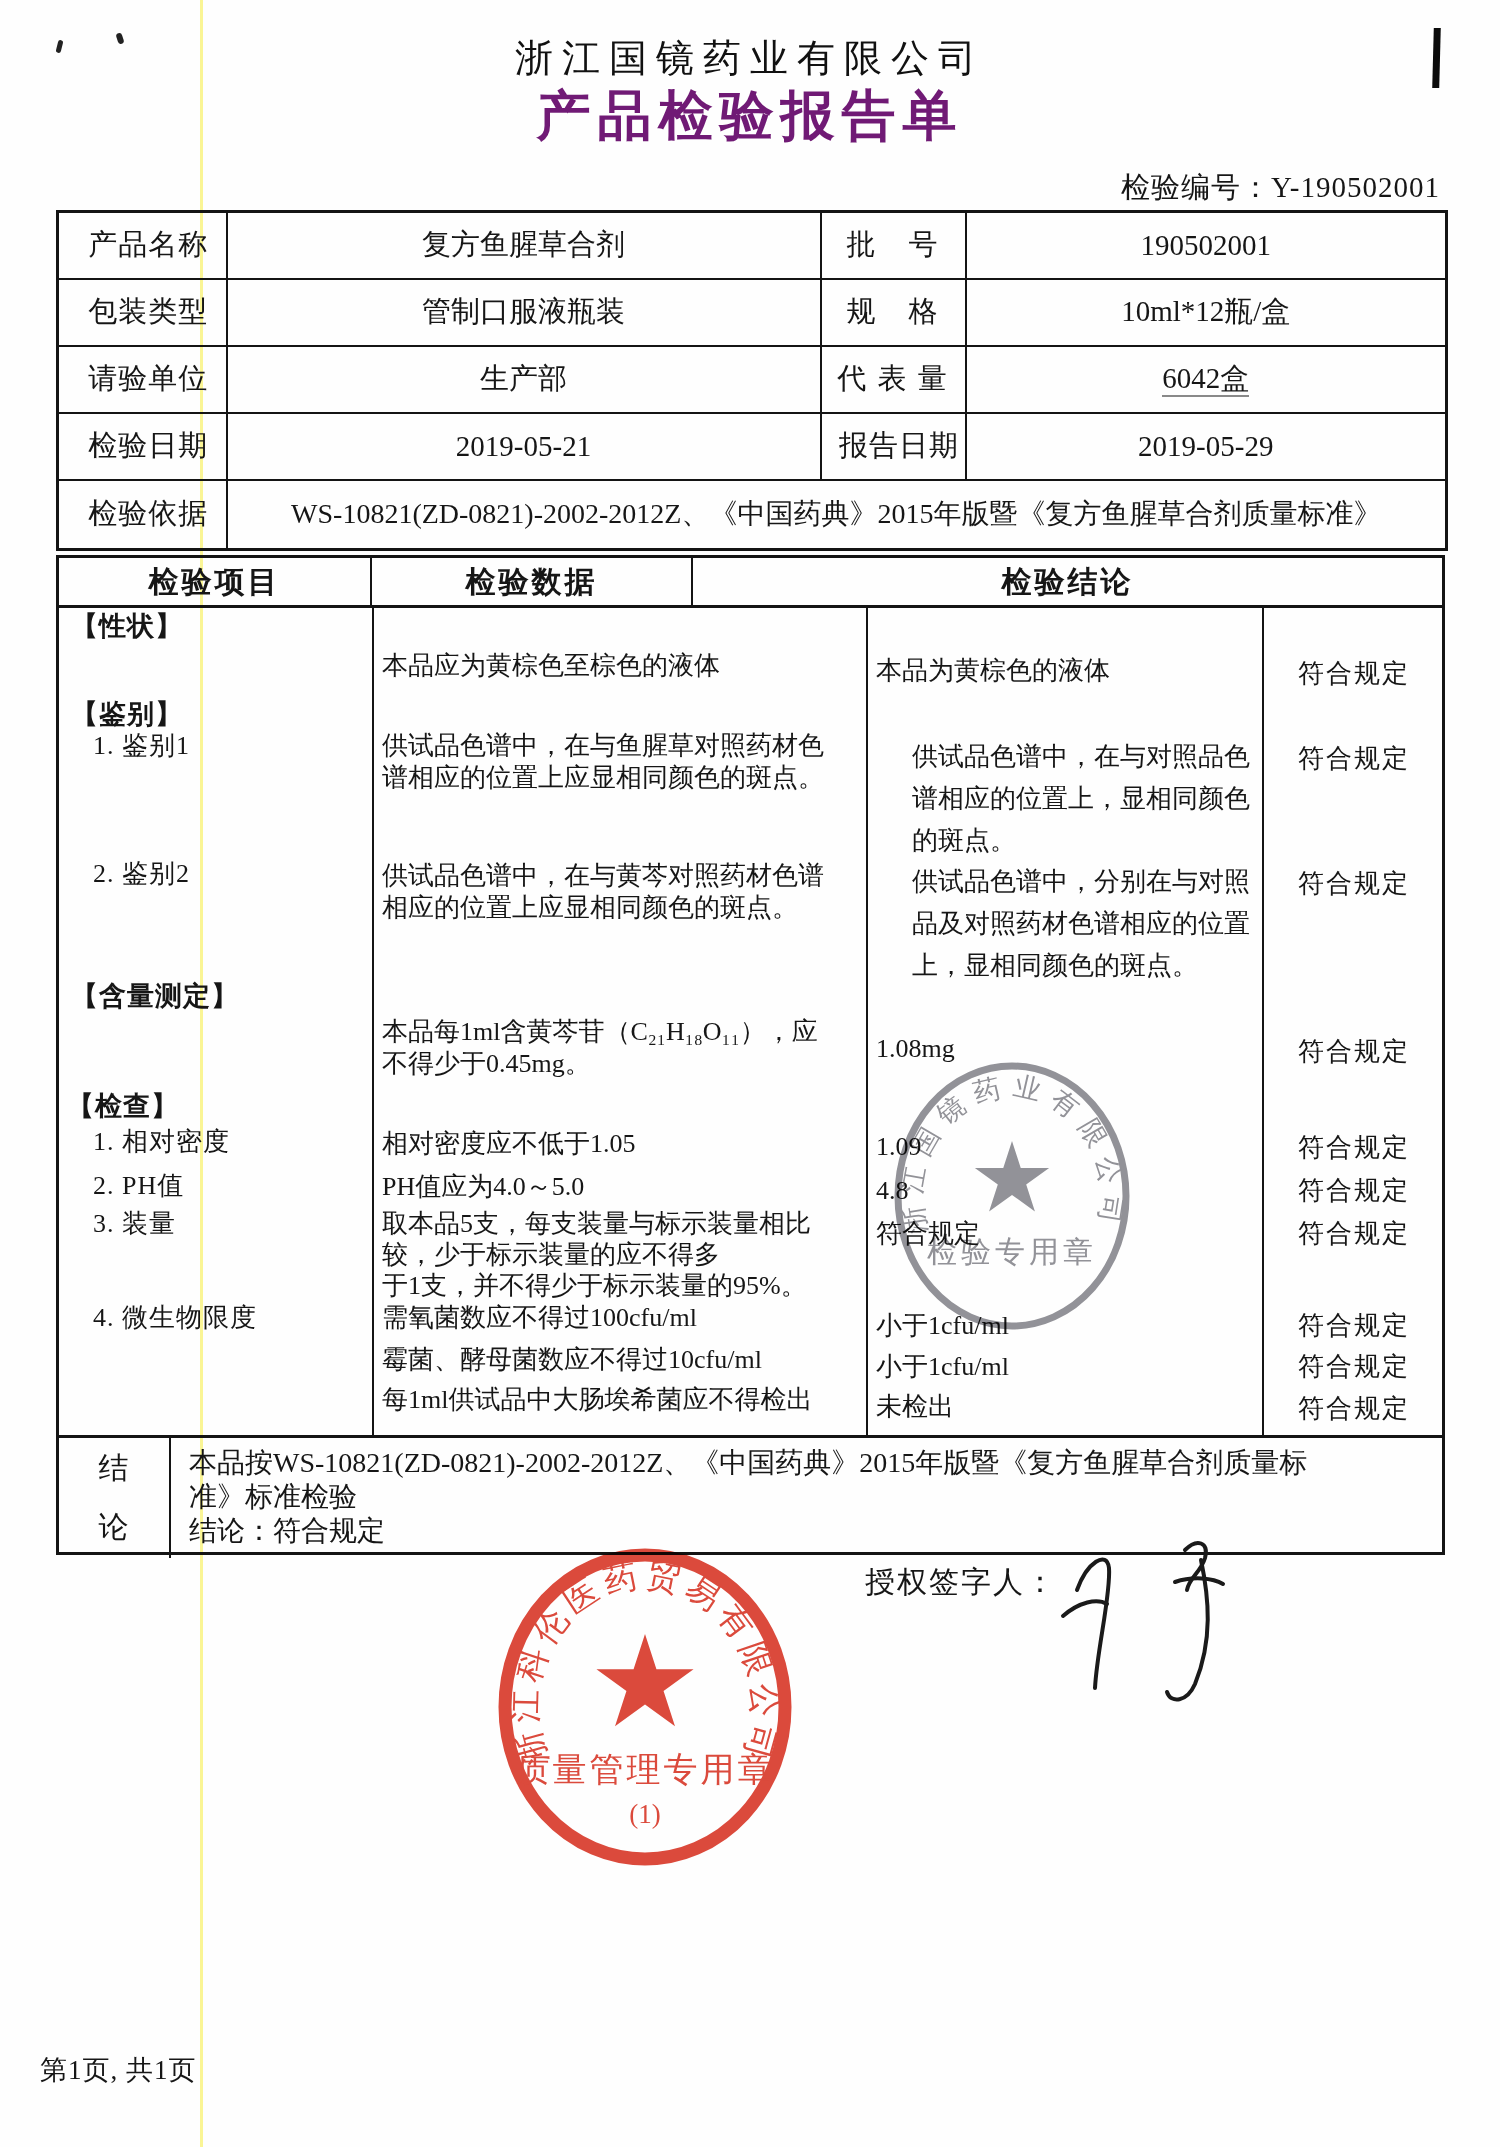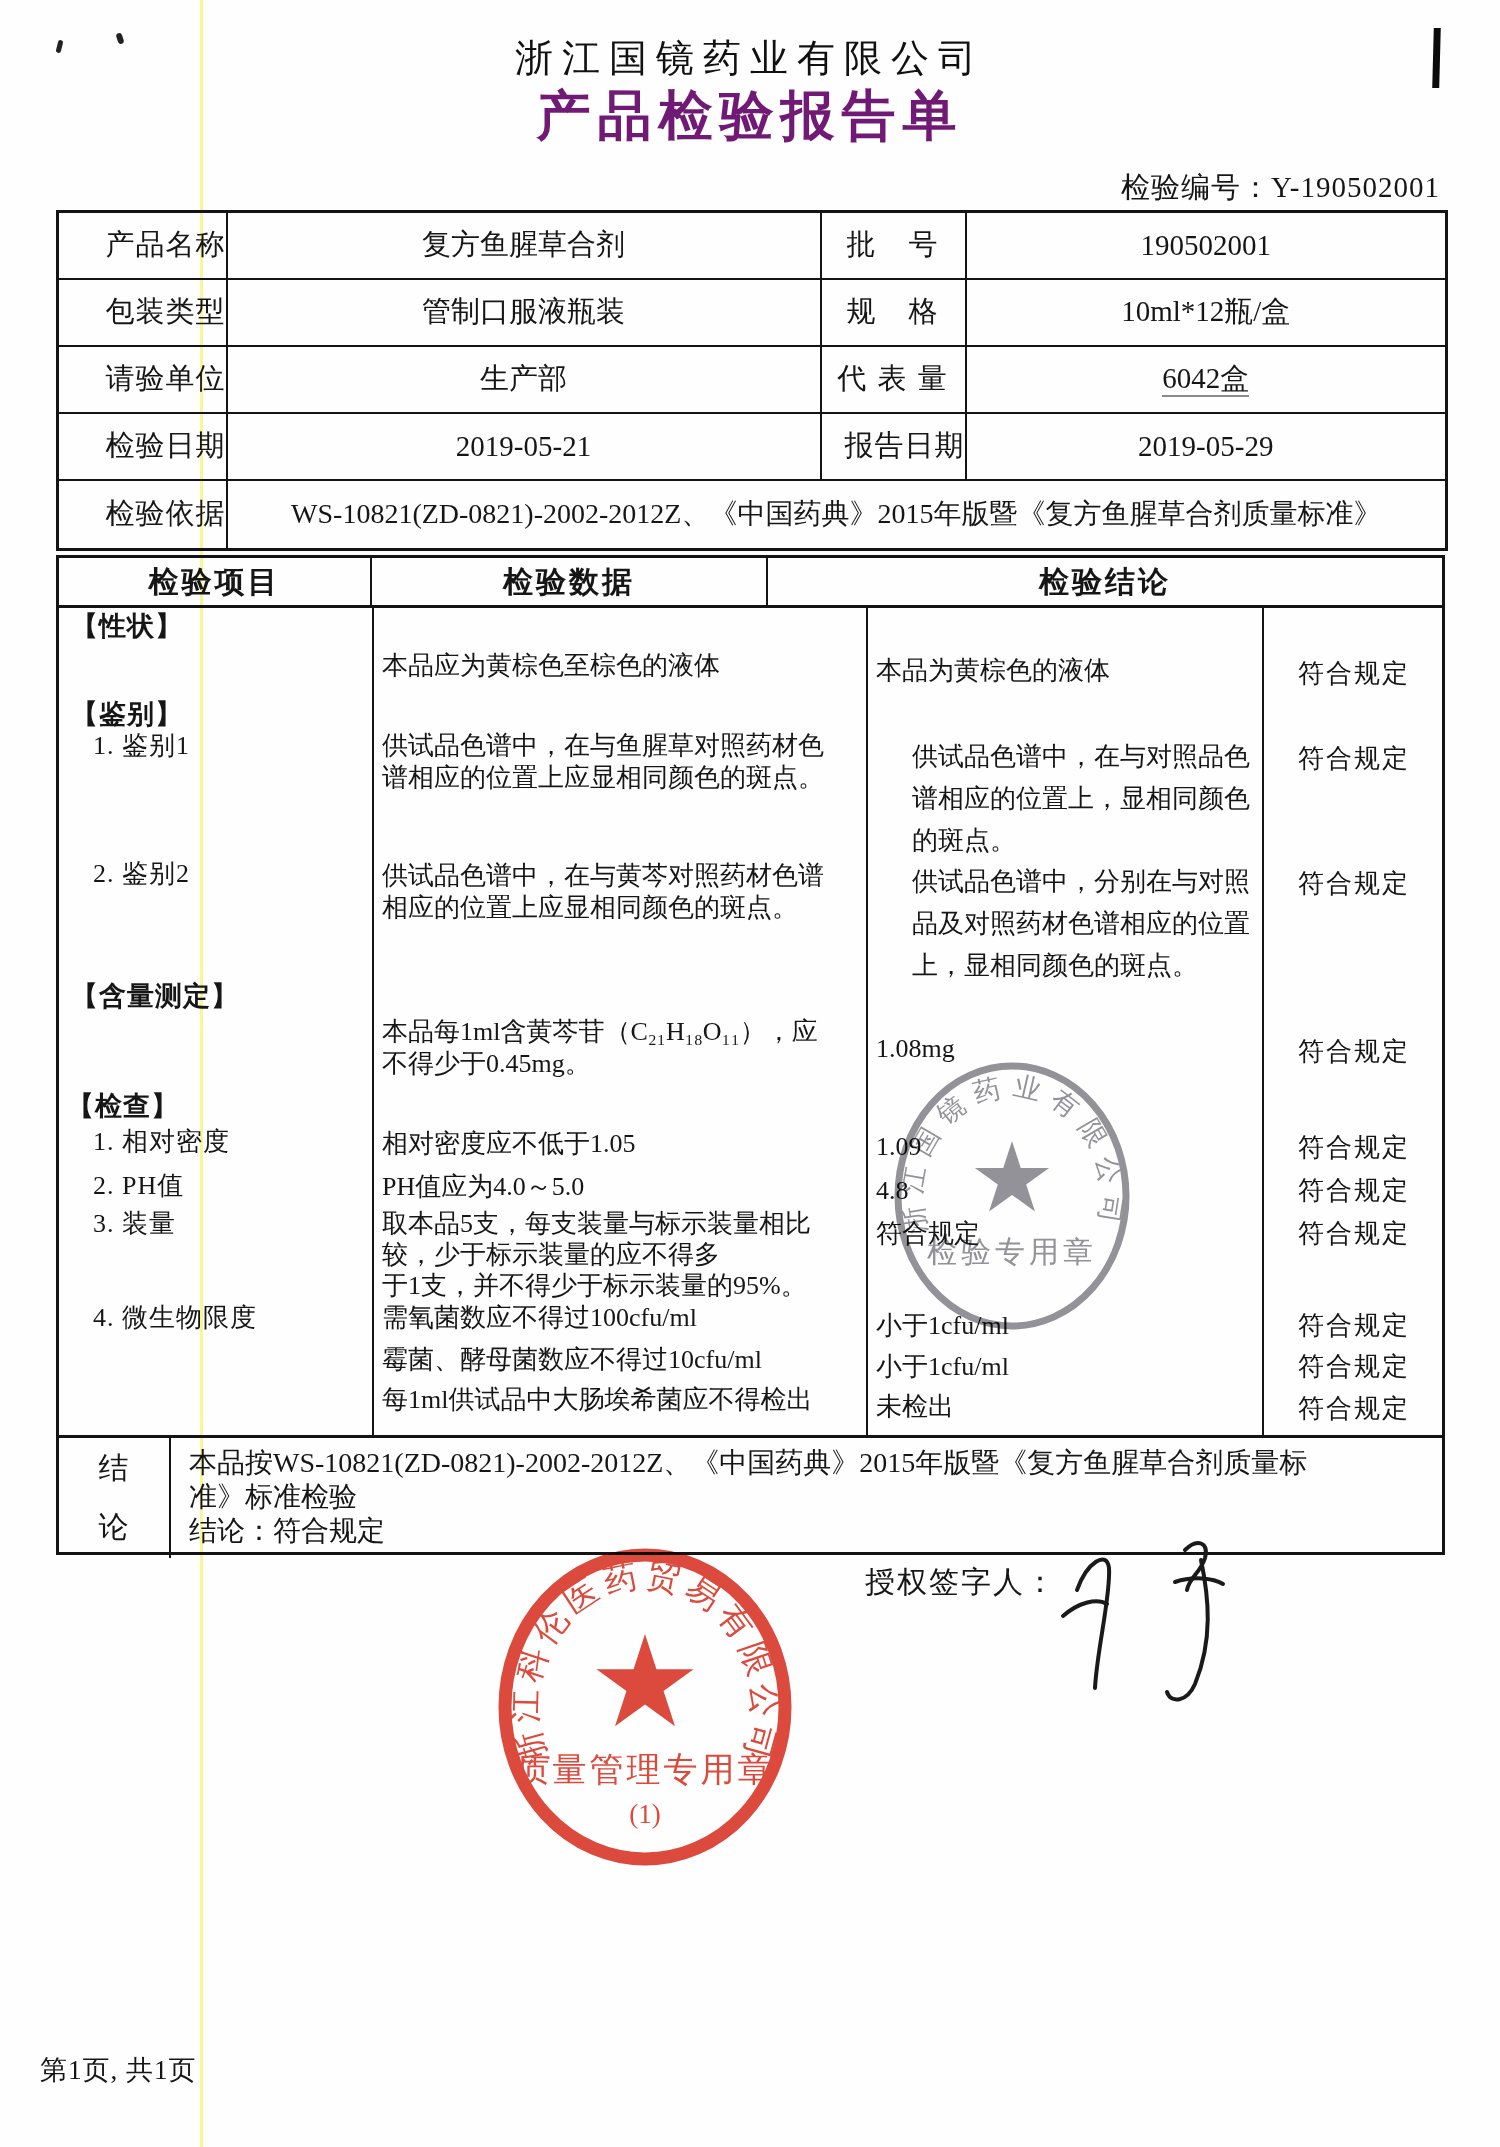--- a/index.html
+++ b/index.html
@@ -25,34 +25,34 @@
   .company{position:absolute;left:0;top:33px;width:100%;text-align:center;font-size:38px;letter-spacing:9px;color:#111;}
   .title{position:absolute;left:0;top:80px;width:100%;text-align:center;font-size:54px;font-weight:700;letter-spacing:7px;color:#701a75;}
   .report-no{position:absolute;right:60px;top:168px;font-size:29px;letter-spacing:1px;}
   
   table.info{
     position:absolute;left:56px;top:210px;width:1389px;
     border-collapse:collapse;table-layout:fixed;font-size:29px;
   }
   table.info td{border:2px solid var(--line);height:67px;overflow:hidden;}
   table.info{border:3px solid var(--line);}
-  td.lbl{padding-left:12px;text-align:right;letter-spacing:1px;}
+  td.lbl{padding-left:12px;text-align:center;letter-spacing:1px;}
   td.lbl2{text-align:center;letter-spacing:2px;}
   td.val{text-align:center;}
   tr.basis td{height:70px;}
   td.basis-val{text-align:center;font-size:28px;}
   .u-art{border-bottom:2px solid rgba(40,40,40,.55);padding-bottom:1px;}
   
   .mt{
     position:absolute;left:56px;top:555px;width:1389px;height:1000px;
     border:3px solid var(--line);
   }
   .mt-header{position:absolute;left:0;top:0;width:100%;height:50px;display:flex;border-bottom:3px solid var(--line);}
   .mt-header .hc{height:100%;line-height:47px;text-align:center;font-size:30px;font-weight:700;letter-spacing:3px;border-right:2px solid var(--line);}
-  .hc.c1{width:313px;} .hc.c2{width:494px;} .hc.c3{width:396px;} .hc.c4{width:180px;border-right:none;flex:1;}
+  .hc.c1{width:313px;} .hc.c2{width:494px;} .hc.c3{width:321px;} .hc.c4{width:180px;border-right:none;flex:1;}
   .vline{position:absolute;top:50px;width:2px;height:827px;background:var(--line);}
   .v1{left:313px;} .v2{left:807px;} .v3{left:1203px;}
   .hline-bottom{position:absolute;left:0;top:877px;width:100%;height:3px;background:var(--line);}
   .tb{position:absolute;font-size:26px;line-height:32px;white-space:pre-line;}
   .sec{font-weight:700;font-size:27px;letter-spacing:1px;}
   .item{letter-spacing:1px;}
   .std{left:323px;width:474px;}
   .dat{left:817px;width:378px;}
   .dat.loose{line-height:42px;margin-left:36px;}
   .con{left:1203px;width:184px;text-align:center;letter-spacing:2px;}

